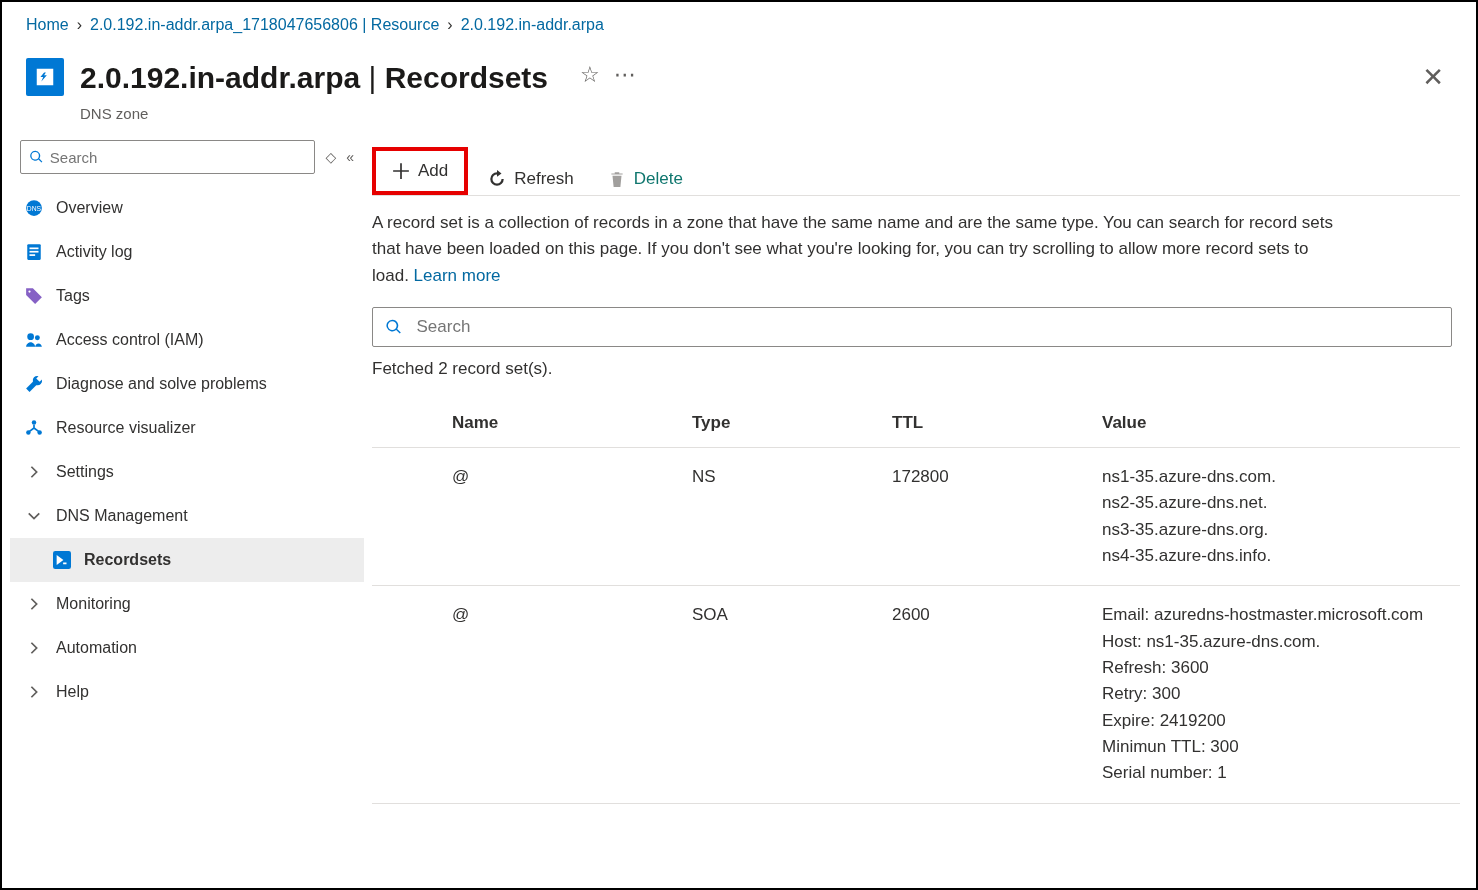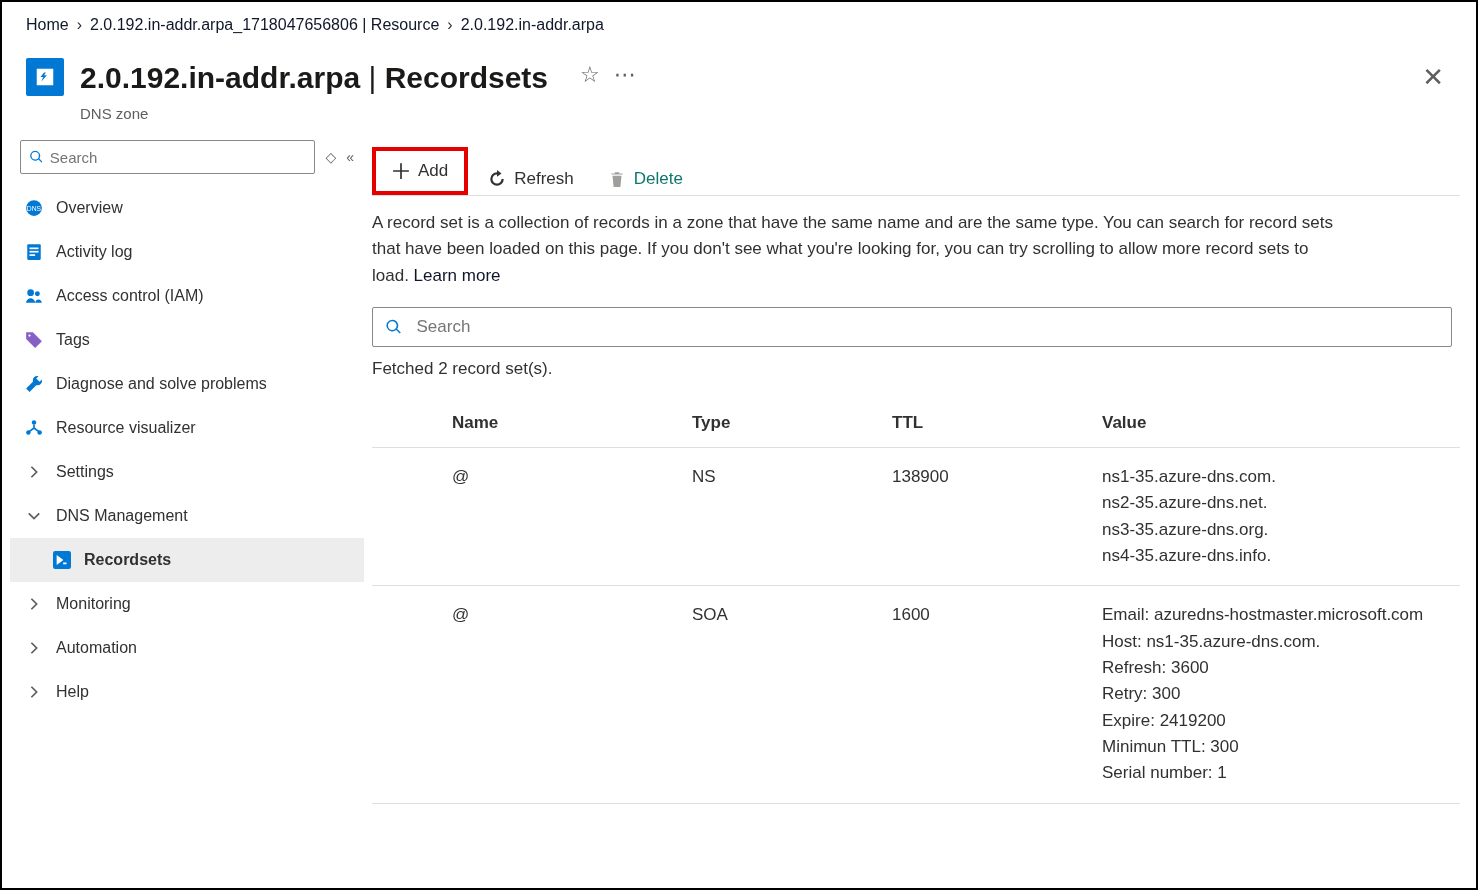--- a/index.html
+++ b/index.html
@@ -1,17 +1,17 @@
 <!DOCTYPE html>
 <html><head>
 <meta charset="utf-8">
 <style>
   * { box-sizing: border-box; margin: 0; padding: 0; }
   body { font-family: "Segoe UI", -apple-system, sans-serif; font-size: 14px; color: #323130; background: #fff; border: 2px solid #000; width: 1478px; height: 890px; overflow: hidden; }
-  a { color: #0f172a; text-decoration: none; }
+  a { color: #0369a1; text-decoration: none; }
   .breadcrumb { padding: 14px 24px 8px; font-size: 16px; display: flex; align-items: center; gap: 8px; }
   .breadcrumb .sep { color: #323130; }
   .header { display: flex; align-items: flex-start; padding: 10px 24px 18px; gap: 16px; }
   .header-icon { width: 38px; height: 38px; background: #0078d4; border-radius: 2px; display: flex; align-items: center; justify-content: center; color: #fff; margin-top: 6px; }
   .header-icon svg { width: 22px; height: 22px; fill: #fff; }
   .header-title { font-size: 30px; font-weight: 600; color: #1b1a19; margin-top: 9px; }
   .header-title .pipe { font-weight: 400; }
   .header-sub { font-size: 15px; color: #605e5c; margin-top: 10px; }
   .header-actions { margin-left: 16px; display: flex; align-items: center; gap: 14px; margin-top: 10px; font-size: 22px; color: #605e5c; }
   .header-close { margin-left: auto; font-size: 26px; color: #605e5c; cursor: pointer; margin-top: 10px; margin-right: 8px; }
@@ -107,35 +107,35 @@
             <rect x="2" y="1" width="12" height="14" rx="1" fill="#0078d4"></rect>
             <rect x="4" y="4" width="8" height="1.5" fill="#fff"></rect>
             <rect x="4" y="7" width="8" height="1.5" fill="#fff"></rect>
             <rect x="4" y="10" width="5" height="1.5" fill="#fff"></rect>
           </svg>
       </span>
       <span>Activity log</span>
     </div>
     <div class="nav-item">
       <span class="icon">
+        <svg viewBox="0 0 16 16" width="18" height="18" fill="#8661c5">
+            <path d="M1 1h6l8 8-6 6-8-8V1zm3 2a1 1 0 100 2 1 1 0 000-2z"></path>
+          </svg>
+      </span>
+      <span>Tags</span>
+    </div>
+    <div class="nav-item">
+      <span class="icon">
         <svg viewBox="0 0 16 16" width="18" height="18" fill="#0078d4">
             <circle cx="5" cy="5" r="3"></circle>
             <circle cx="11" cy="6" r="2.2"></circle>
             <path d="M1 14c0-2 2-4 4-4s4 2 4 4H1zm8 0c0-1.5 1.5-3 3-3s3 1.5 3 3H9z"></path>
           </svg>
       </span>
       <span>Access control (IAM)</span>
-    </div>
-    <div class="nav-item">
-      <span class="icon">
-        <svg viewBox="0 0 16 16" width="18" height="18" fill="#8661c5">
-            <path d="M1 1h6l8 8-6 6-8-8V1zm3 2a1 1 0 100 2 1 1 0 000-2z"></path>
-          </svg>
-      </span>
-      <span>Tags</span>
     </div>
     <div class="nav-item">
       <span class="icon">
         <svg viewBox="0 0 16 16" width="18" height="18" fill="#0078d4">
             <path d="M12 1l-2 2 3 3 2-2a4 4 0 01-5 5L4 15l-3-3 6-6a4 4 0 015-5z"></path>
           </svg>
       </span>
       <span>Diagnose and solve problems</span>
     </div>
     <div class="nav-item">
@@ -245,31 +245,31 @@
           <th class="col-type">Type</th>
           <th class="col-ttl">TTL</th>
           <th>Value</th>
         </tr>
       </thead>
       <tbody id="tbody">
           <tr>
             <td class="col-check"></td>
             <td>@</td>
             <td>NS</td>
-            <td>138900</td>
+            <td>172800</td>
             <td style="white-space: pre-line;">ns1-35.azure-dns.com.
 ns2-35.azure-dns.net.
 ns3-35.azure-dns.org.
 ns4-35.azure-dns.info.</td>
           </tr>
           <tr>
             <td class="col-check"></td>
             <td>@</td>
             <td>SOA</td>
-            <td>1600</td>
+            <td>2600</td>
             <td style="white-space: pre-line;">Email: azuredns-hostmaster.microsoft.com
 Host: ns1-35.azure-dns.com.
 Refresh: 3600
 Retry: 300
 Expire: 2419200
 Minimun TTL: 300
 Serial number: 1</td>
           </tr>
         </tbody>
     </table>

